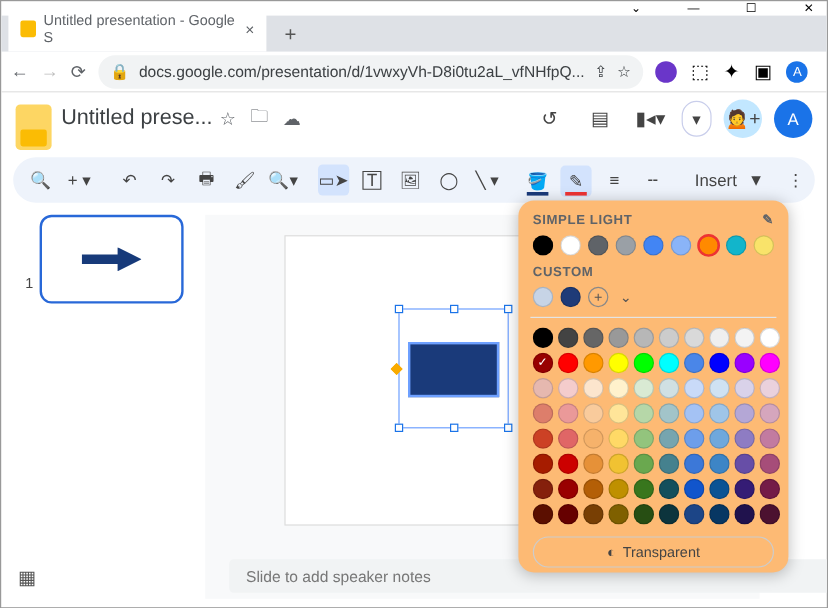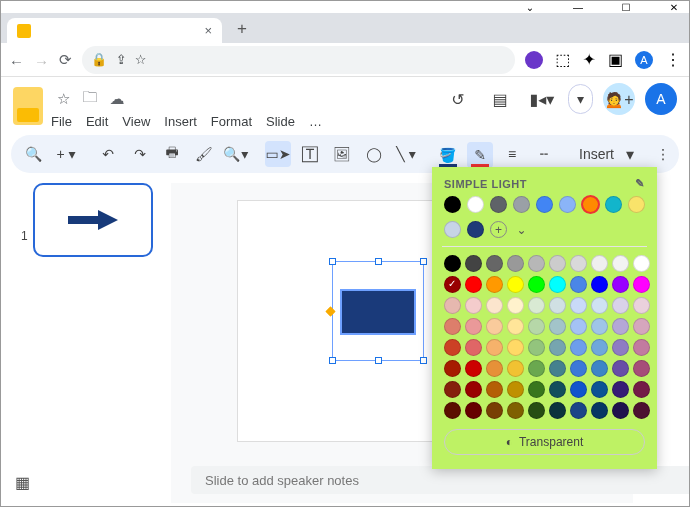--- a/index.html
+++ b/index.html
@@ -40,21 +40,21 @@
   .arrowshape{ width:50px; height:20px; background:#173a7a; clip-path:polygon(0 30%,60% 30%,60% 0,100% 50%,60% 100%,60% 70%,0 70%); }
   .slidenum{ position:absolute; left:20px; top:228px; font-size:12px; color:#444; }
   .canvaswrap{ flex:1; background:#f8f9fa; display:flex; justify-content:center; padding-top:18px; position:relative; min-width:0;}
   .slide{ width:328px; height:240px; background:#fff; box-shadow:0 0 0 1px #ddd; position:relative; }
   .shape{ position:absolute; left:102px; top:88px; width:76px; height:46px; background:#1a3a7a; border:2px solid #6ea0ff; }
   .outerbox{ position:absolute; left:94px; top:60px; width:92px; height:100px; border:1px solid #6ea0ff;}
   .handle{ width:7px;height:7px;background:#fff;border:1px solid #1a73e8;position:absolute; }
   .speaker{ margin:0 56px 0 60px; background:#f1f3f4; height:28px; border-radius:4px; display:flex;align-items:center;padding:0 14px;font-size:13px;color:#777;width:560px; margin-left:190px; position:absolute; bottom:12px;}
   .gridicon{ position:absolute; bottom:14px; left:14px; color:#555; font-size:16px;}
   
-  .picker{ position:absolute; right:32px; top:166px; width:225px; background:#bef264; border-radius:0; box-shadow:0 2px 12px rgba(0,0,0,.25); padding:10px 12px 14px 12px; z-index:50;}
+  .picker{ position:absolute; right:32px; top:166px; width:225px; background:#fdba74; border-radius:13px; box-shadow:0 2px 12px rgba(0,0,0,.25); padding:10px 12px 4px 12px; z-index:50;}
   .picker h4{ font-size:11px; letter-spacing:.5px; color:#5f6368; font-weight:600; margin-bottom:6px; display:flex; justify-content:space-between; align-items:center;}
   .row{ display:flex; gap:6px; margin-bottom:8px; flex-wrap:wrap;}
   .sw{ width:17px;height:17px;border-radius:50%; border:1px solid rgba(0,0,0,.15);}
   .sw.sel{ outline:2px solid #e33; outline-offset:-1px; }
   .sw.selred{ position:relative; }
   .sw.selred::after{content:"✓";color:#fff;font-size:10px;position:absolute;left:3px;top:1px;}
   .addbtn{ width:17px;height:17px;border-radius:50%;border:1px solid #888;display:flex;align-items:center;justify-content:center;font-size:12px;color:#555;}
   .hr{ height:1px;background:#e4e4e4; margin:4px -2px 8px -2px;}
   .grid{ display:grid; grid-template-columns:repeat(10,17px); gap:4px 4px; }
   .transbtn{ margin-top:10px; border:1px solid #ccc; border-radius:14px; height:26px; display:flex;align-items:center;justify-content:center; font-size:12px; gap:6px; color:#444;}
@@ -68,63 +68,57 @@
 <div class="titlebar">
   <span>⌄</span>
   <span>—</span>
   <span>☐</span>
   <span>✕</span>
 </div>
 
 <div class="tabbar">
   <div class="tab">
     <span style="width:14px;height:14px;background:#fbbc04;border-radius:2px;display:inline-block"></span>
+    <span>Untitled presentation - Google S</span>
     <span class="x">×</span>
   </div>
   <div class="newtab">+</div>
 </div>
 
 <div class="addrbar">
   <span class="nav">←</span>
   <span class="nav disabled">→</span>
   <span class="nav">⟳</span>
   <div class="url">
     <span>🔒</span>
+    <span style="flex:1;overflow:hidden;text-overflow:ellipsis;white-space:nowrap">docs.google.com/presentation/d/1vwxyVh-D8i0tu2aL_vfNHfpQ...</span>
     <span>⇪</span>
     <span>☆</span>
   </div>
   <div class="ext">
     <span class="circ" style="background:#6a36c9"></span>
     <span>⬚</span>
     <span style="font-size:16px">✦</span>
     <span>▣</span>
     <span class="circ" style="background:#1a73e8;color:#fff;display:flex;align-items:center;justify-content:center;font-size:11px">A</span>
     <span>⋮</span>
   </div>
 </div>
 
 <div class="header">
   <div class="logo"></div>
   <div>
     <div style="display:flex;align-items:center">
+      <span class="doctitle">Untitled prese...</span>
       <div class="titleicons">
         <span>☆</span>
         <span>🗀</span>
         <span>☁</span>
       </div>
     </div>
-    <div class="menubar" id="menubar">
-        <span>File</span>
-        <span>Edit</span>
-        <span>View</span>
-        <span>Insert</span>
-        <span>Format</span>
-        <span>Slide</span>
-        <span>…</span>
-      </div>
   </div>
   <div class="rightcluster">
     <span class="ricon">↺</span>
     <span class="ricon">▤</span>
     <span class="ricon">▮◂▾</span>
     <div class="rpill" style="padding:0 8px">▾</div>
     <span class="ricon share">🙍+</span>
     <div class="avatar">A</div>
   </div>
 </div>
@@ -200,20 +194,23 @@
       <div class="sw" style="background: rgb(0, 0, 0);"></div>
       <div class="sw" style="background: rgb(255, 255, 255);"></div>
       <div class="sw" style="background: rgb(95, 99, 104);"></div>
       <div class="sw" style="background: rgb(154, 160, 166);"></div>
       <div class="sw" style="background: rgb(66, 133, 244);"></div>
       <div class="sw" style="background: rgb(138, 180, 248);"></div>
       <div class="sw sel" style="background: rgb(255, 138, 0);"></div>
       <div class="sw" style="background: rgb(18, 181, 203);"></div>
       <div class="sw" style="background: rgb(249, 227, 106);"></div>
     </div>
+  <h4>
+      <span>CUSTOM</span>
+    </h4>
   <div class="row" id="customrow">
       <div class="sw" style="background: rgb(199, 212, 230);"></div>
       <div class="sw" style="background: rgb(31, 59, 120);"></div>
       <div class="addbtn">+</div>
       <div class="addbtn" style="border: none;">⌄</div>
     </div>
   <div class="hr"></div>
   <div class="grid" id="stdgrid">
       <div class="sw" style="background: rgb(0, 0, 0);"></div>
       <div class="sw" style="background: rgb(67, 67, 67);"></div>

